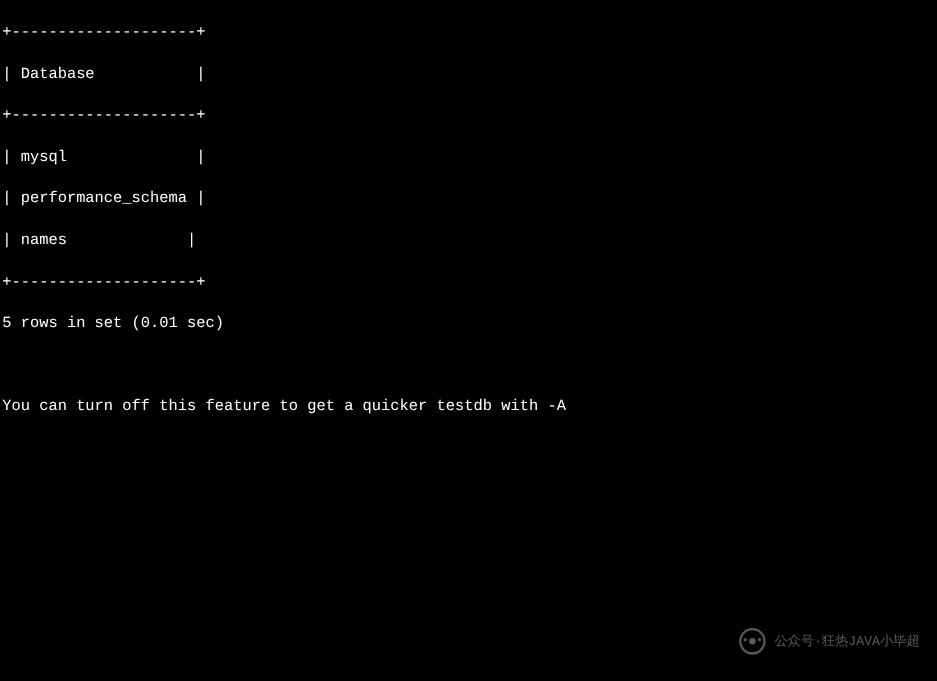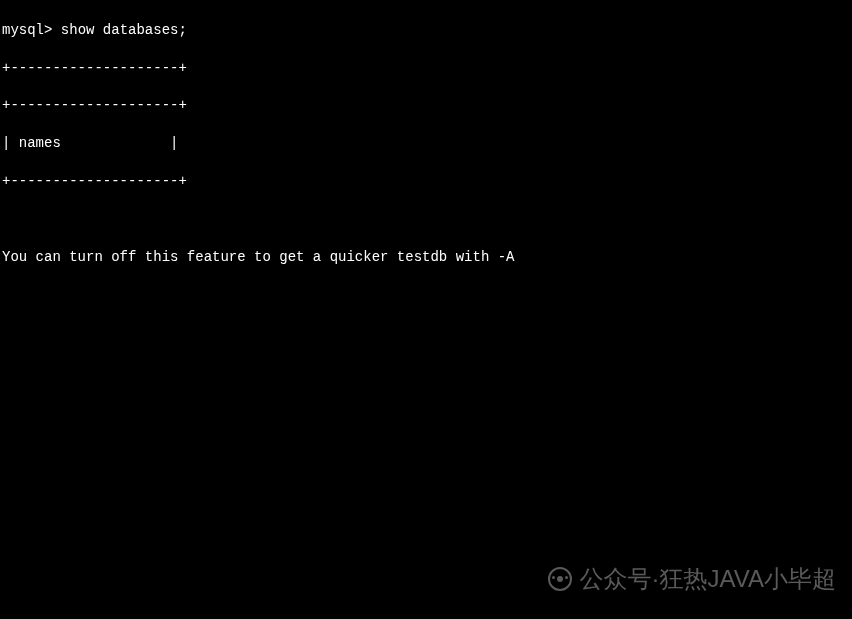--- a/index.html
+++ b/index.html
@@ -14,22 +14,22 @@
     overflow: hidden;
     position: relative;
     padding: 2px 2px;
   }
   .term { white-space: pre; }
   .watermark {
     position: absolute;
     right: 16px;
     bottom: 24px;
     color: rgba(200,200,200,0.45);
-    font-family: Liberation Sans, sans-serif;
-    font-size: 24px;
+    font-family: Liberation Mono, monospace;
+    font-size: 12px;
     display: flex;
     align-items: center;
     gap: 8px;
     pointer-events: none;
   }
   .wm-icon {
     width: 24px; height: 24px;
     border: 2px solid rgba(200,200,200,0.45);
     border-radius: 50%;
     display: flex; align-items: center; justify-content: center;
@@ -38,25 +38,28 @@
   .wm-icon .dots span {
     width:3px; height:3px; border-radius:50%;
     background: rgba(200,200,200,0.45);
   }
   .wm-icon .dots span.big { width:6px; height:6px; }
 </style>
 </head>
 <body>
 
 <div class="term">
-<div><span>mysql&gt;</span> <span>show databases;</span></div>
 <div>+--------------------+</div>
+<div>| Database           |</div>
 <div>+--------------------+</div>
+<div>| mysql              |</div>
+<div>| performance_schema |</div>
 <div>| names             |</div>
 <div>+--------------------+</div>
+<div>5 rows in set (0.01 sec)</div>
 <div> </div>
 <div>You can turn off this feature to get a quicker testdb with -A</div>
 <div> </div>
 
 
 
 
 
 
 

